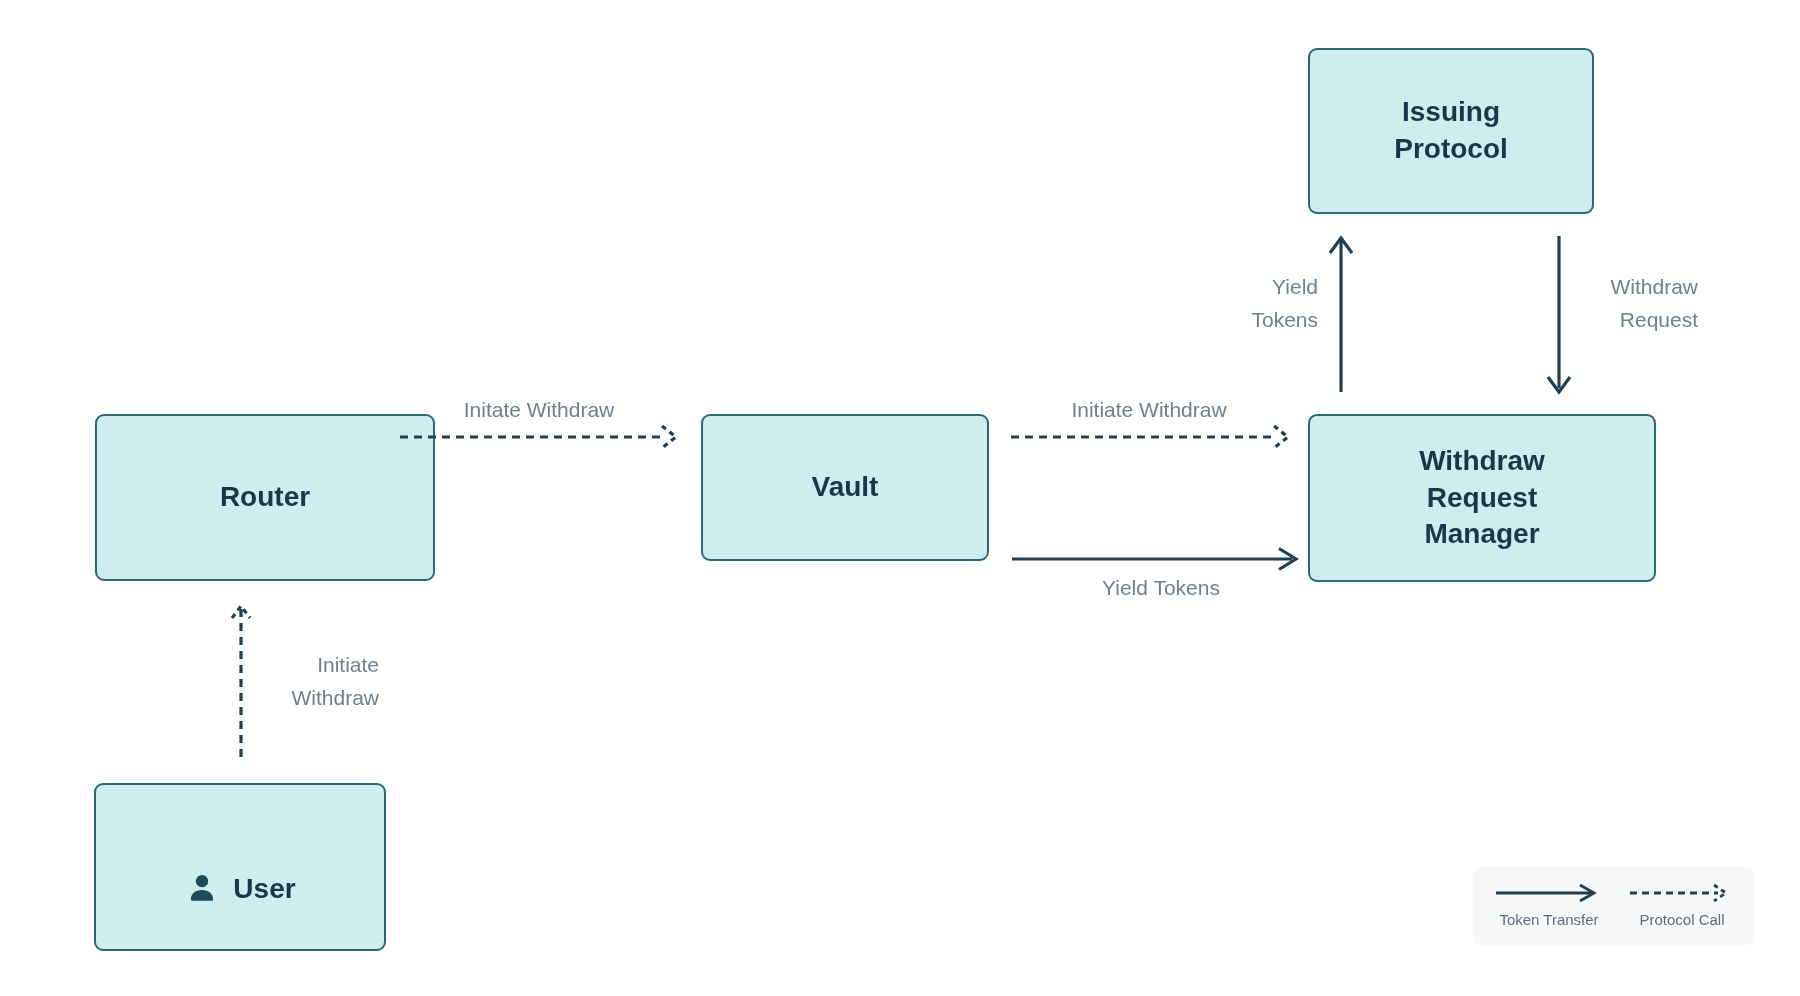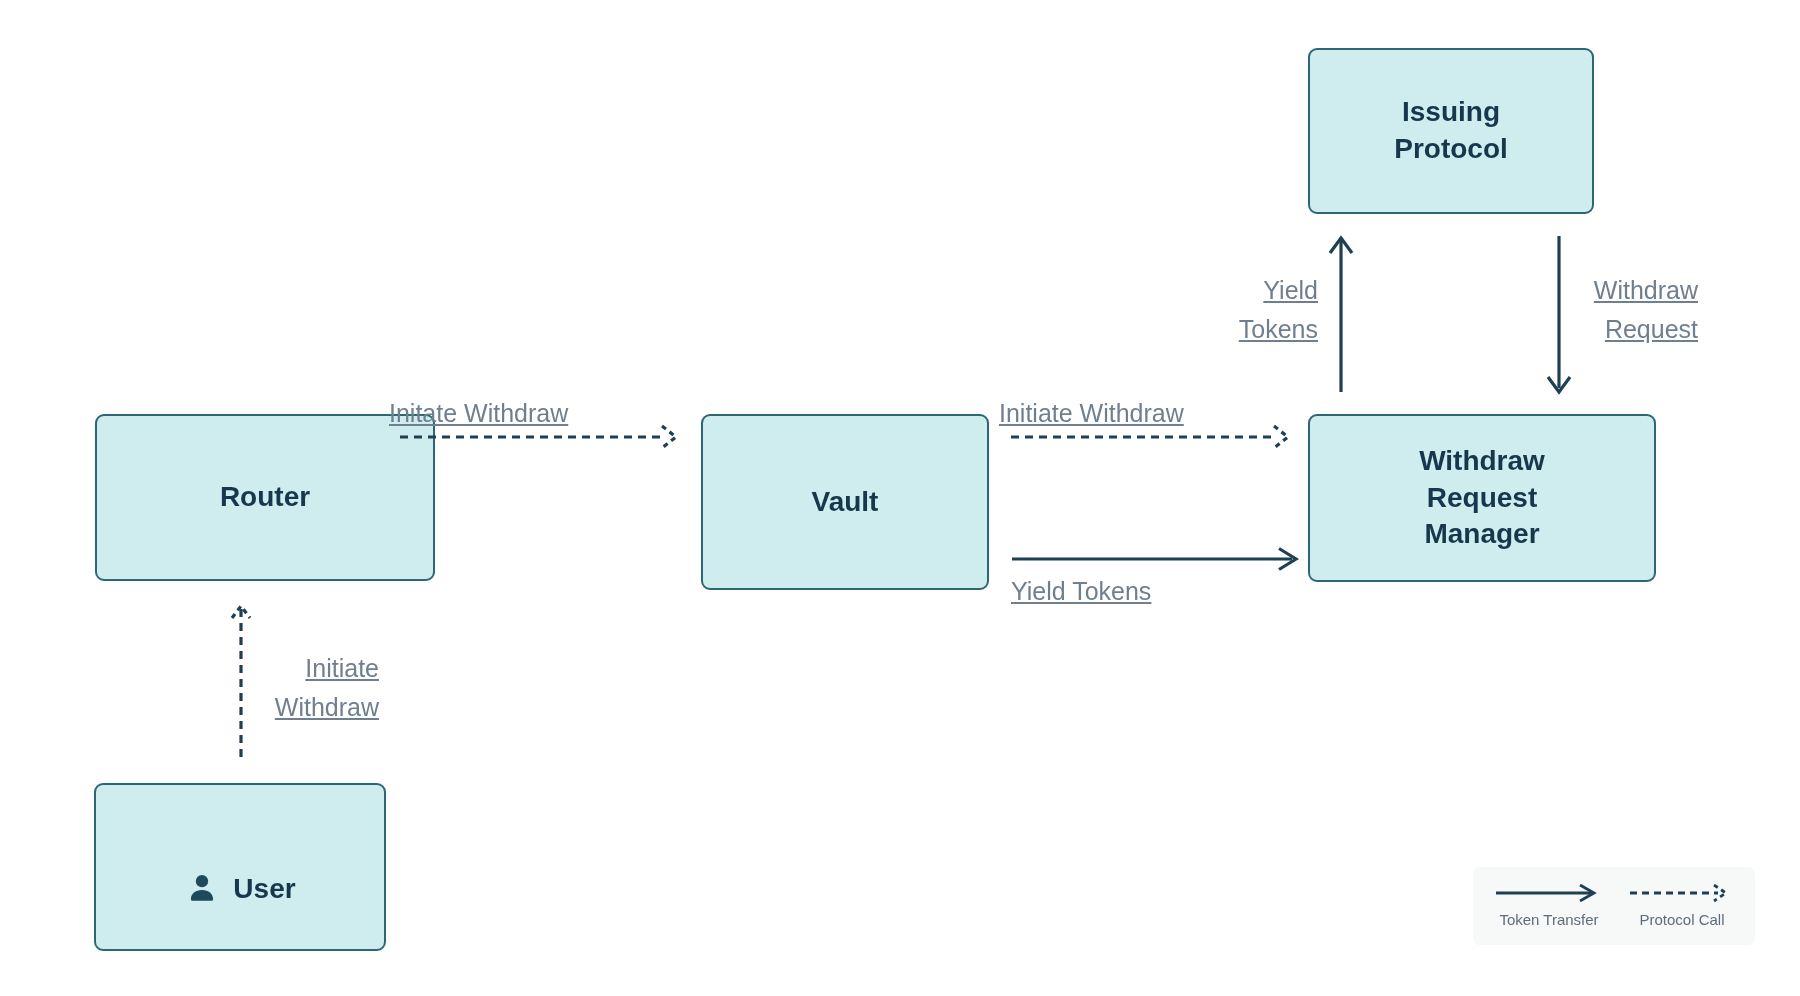--- a/index.html
+++ b/index.html
@@ -17,23 +17,23 @@
     border:2px solid var(--node-border);border-radius:9px;
     display:flex;align-items:center;justify-content:center;
   }
   .node-label{
     font-size:28px;font-weight:bold;color:var(--node-text);
     line-height:1.32;text-align:center;max-width:185px;
   }
   .node-user-inner{display:flex;align-items:center;justify-content:center;gap:13px;margin-top:44px;}
 
   .edge-label{
-    position:absolute;font-size:25px;color:var(--edge-label);line-height:1.55;text-decoration:underline;
+    position:absolute;font-size:21px;color:var(--edge-label);line-height:1.55;
   }
-  .center{text-align:left;}
+  .center{text-align:center;}
   .right{text-align:right;}
   .left{text-align:right;}
 
   svg.arrow{position:absolute;overflow:visible;}
   .ln{stroke:var(--arrow);stroke-width:3.2;fill:none;}
   .dash{stroke-dasharray:8 6;}
   .headdash{stroke-dasharray:5 4.5;}
   .legend-ln{stroke:var(--arrow);stroke-width:2.8;fill:none;}
   .legend-dash{stroke-dasharray:7 5;}
   .legend-headdash{stroke-dasharray:4.5 4;}
@@ -53,21 +53,21 @@
 <div class="canvas">
 
   <div class="node" style="left:1308px;top:48px;width:286px;height:166px;">
     <div class="node-label">Issuing Protocol</div>
   </div>
 
   <div class="node" style="left:95px;top:414px;width:340px;height:167px;">
     <div class="node-label">Router</div>
   </div>
 
-  <div class="node" style="left:701px;top:414px;width:288px;height:176px;">
+  <div class="node" style="left:701px;top:414px;width:288px;height:147px;">
     <div class="node-label">Vault</div>
   </div>
 
   <div class="node" style="left:1308px;top:414px;width:348px;height:168px;">
     <div class="node-label">Withdraw Request Manager</div>
   </div>
 
   <div class="node" style="left:94px;top:783px;width:292px;height:168px;">
     <div class="node-user-inner">
       <svg width="36" height="36" viewBox="0 0 24 24">

